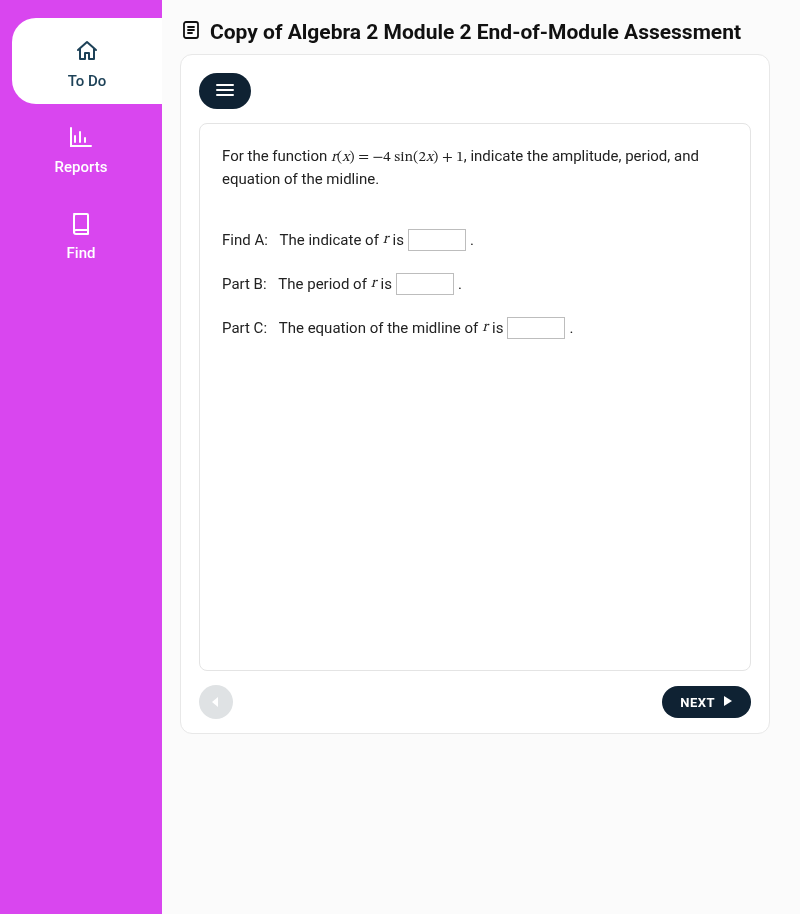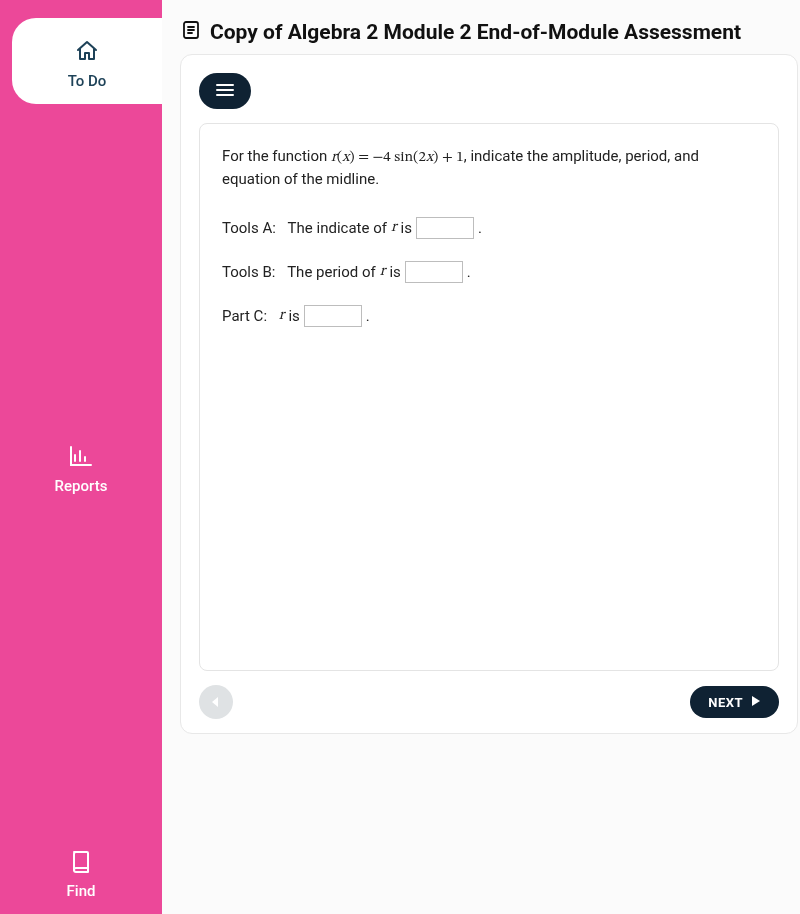--- a/index.html
+++ b/index.html
@@ -10,27 +10,26 @@
     color: #1a1a1a;
     display: flex;
     width: 800px;
     height: 914px;
     overflow: hidden;
   }
 
   
   .sidebar {
     width: 162px;
-    background: #ec4899;
+    background: #d946ef;
     display: flex;
     flex-direction: column;
     align-items: stretch;
     padding-top: 18px;
     flex-shrink: 0;
-    justify-content: space-between;
   }
   .sidebar-item {
     display: flex;
     flex-direction: column;
     align-items: center;
     padding: 18px 0 14px 0;
     cursor: pointer;
     color: #fff;
   }
   .sidebar-item .icon-wrap {
@@ -49,21 +48,21 @@
     color: #1e4258;
     border-top-left-radius: 24px;
     border-bottom-left-radius: 24px;
     margin-left: 12px;
   }
   .sidebar-item.active .label { color: #1e4258; }
 
   
   .main {
     flex: 1;
-    padding: 12px 2px 18px 18px;
+    padding: 12px 30px 18px 18px;
     background: #fbfbfb;
     display: flex;
     flex-direction: column;
     min-width: 0;
   }
   .page-title-row {
     display: flex;
     align-items: center;
     gap: 10px;
     padding: 8px 2px 10px 2px;
@@ -101,21 +100,21 @@
     border: 1px solid #e4e4e4;
     border-radius: 8px;
     padding: 22px 22px 20px 22px;
     flex: 1;
     color: #222;
     font-size: 15px;
     overflow: hidden;
   }
   .prompt {
     line-height: 1.45;
-    margin-bottom: 26px;
+    margin-bottom: 38px;
   }
   .math { font-family: "Cambria Math", "STIX Two Math", "Times New Roman", serif; }
   .math-it { font-style: italic; }
   .part-row {
     margin-bottom: 22px;
     display: flex;
     align-items: center;
     flex-wrap: wrap;
     gap: 4px;
   }
@@ -220,39 +219,40 @@
       </span>
     </div>
 
     <div class="question-card">
 
       <p class="prompt">
         <span>For the function </span><span class="math"><span class="math-it">r</span>(<span class="math-it">x</span>) = −4 sin(2<span class="math-it">x</span>) + 1</span><span>, indicate the amplitude, period, and equation of the midline.</span>
       </p>
 
       <div class="part-row">
-        <span>Tools A:</span>&nbsp;
+        <span>Find A:</span>&nbsp;
         <span>The indicate of </span>
         <span class="math math-it">r</span>
         <span> is </span>
         <input class="ans-input" type="text" value="" style="">
         <span>.</span>
       </div>
 
       <div class="part-row">
-        <span>Tools B:</span>&nbsp;
+        <span>Part B:</span>&nbsp;
         <span>The period of </span>
         <span class="math math-it">r</span>
         <span> is </span>
         <input class="ans-input" type="text" value="" style="">
         <span>.</span>
       </div>
 
       <div class="part-row">
         <span>Part C:</span>&nbsp;
+        <span>The equation of the midline of </span>
         <span class="math math-it">r</span>
         <span> is </span>
         <input class="ans-input" type="text" value="" style="">
         <span>.</span>
       </div>
 
     </div>
 
     <div class="nav-row">
       <div class="prev-btn">

